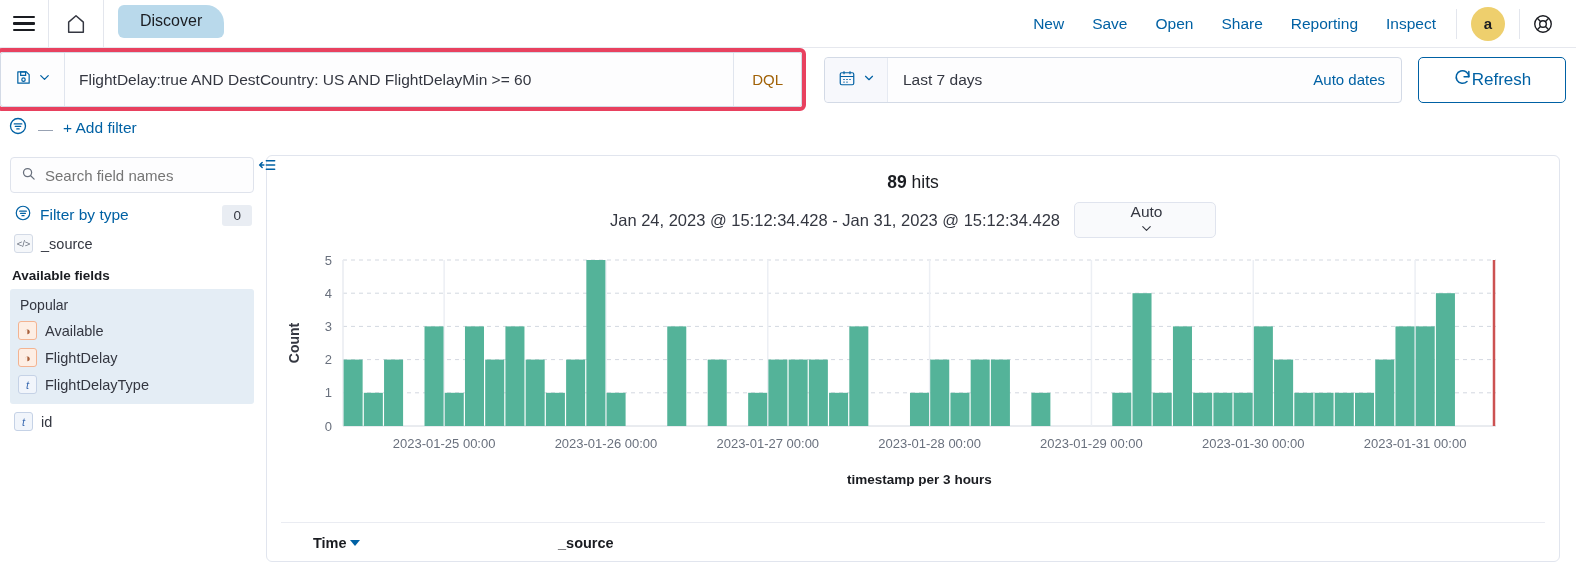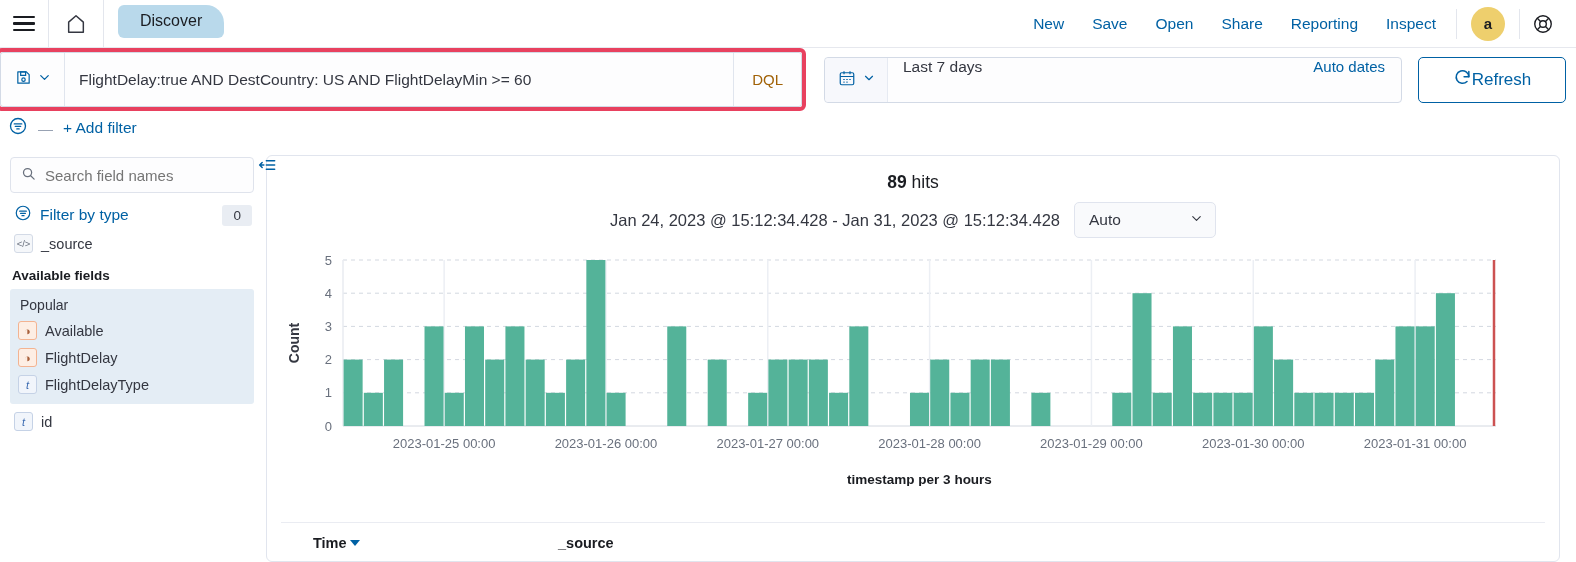--- a/index.html
+++ b/index.html
@@ -96,21 +96,21 @@
     background: transparent; border: 0; outline: none;
     font-family: "Liberation Sans", sans-serif;
     height: 100%;
   }
   .dql-badge {
     color: #a16207; font-size: 15px; padding: 0 18px 0 18px;
     border-left: 1px solid #e0e5ee; height: 100%;
     display: flex; align-items: center; cursor: pointer; margin-left: 36px;
   }
   .date-picker {
-    display: flex; 
+    display: flex; align-items: center;
     width: 578px; height: 46px;
     border: 1px solid #d3dae6; border-radius: 4px;
     background: #fdfdfe;
   }
   .date-calendar-btn {
     display: flex; align-items: center; gap: 6px;
     padding: 0 11px 0 13px; height: 100%;
     border-right: 1px solid #e6eaf2;
     cursor: pointer; background: #f7f8fc;
     border-radius: 4px 0 0 4px;
@@ -205,21 +205,21 @@
   .range-line {
     display: flex; align-items: center; justify-content: center; gap: 14px;
     padding-top: 9px;
   }
   .range-text { font-size: 16.5px; color: #343741; }
   .interval-select {
     display: flex; align-items: center; justify-content: space-between;
     width: 142px; height: 36px;
     border: 1px solid #e0e4ee; border-radius: 5px;
     background: #f9fafc; padding: 0 11px 0 14px;
-    font-size: 15.5px; color: #343741; cursor: pointer;
+    font-size: 15.5px; color: #343741; cursor: pointer; flex-direction: column;
   }
 
   .chart-area { position: relative; flex: 1; margin-top: 8px; }
   svg.histogram { display: block; }
   .axis-label-y {
     font-weight: 700; font-size: 14px; fill: #343741;
   }
   .axis-tick { font-size: 13px; fill: #69707d; }
   .x-tick { font-size: 13px; fill: #69707d; }
   .x-axis-title { font-size: 13.5px; font-weight: 700; fill: #1a1c21; }

